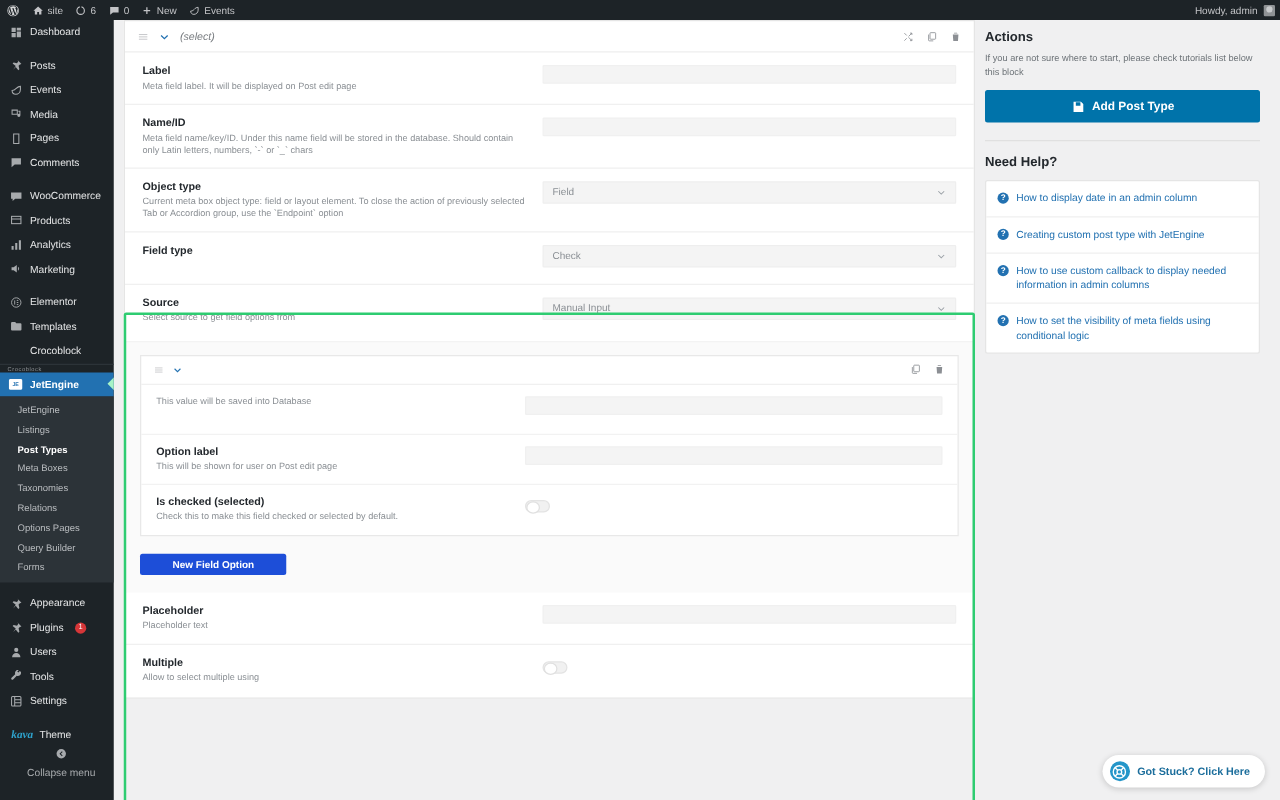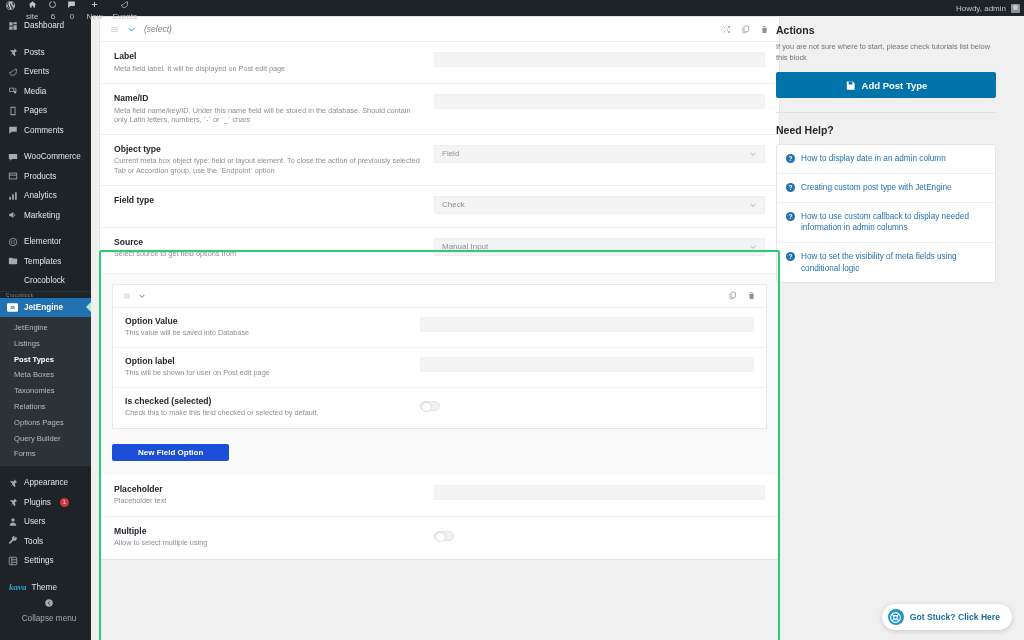--- a/index.html
+++ b/index.html
@@ -14,21 +14,20 @@
   #adminbar {
     position: absolute; top: 0; left: 0; right: 0; height: 16px;
     background: #1d2327; color: #c3c4c7;
     display: flex; align-items: center;
     font-size: 8px; z-index: 50;
   }
   .ab-item {
     display: flex; align-items: center; gap: 3px;
     height: 16px; padding: 0 5px; color: #c3c4c7;
     white-space: nowrap;
-    flex-direction: column;
   }
   .ab-ico { display: inline-flex; align-items: center; justify-content: center; }
   .ab-ico svg { display: block; }
   .ab-right { margin-left: auto; display: flex; align-items: center; padding-right: 4px; }
   .ab-avatar {
     width: 9px; height: 9px; background: #8f9295; border-radius: 1px;
     margin-left: 5px; position: relative; overflow: hidden;
   }
   .ab-avatar::after {
     content: ""; position: absolute; left: 2px; top: 1.5px;
@@ -91,21 +90,21 @@
 
   
   #content {
     position: absolute; top: 16px; left: 91px; right: 0; bottom: 0;
     background: #f0f0f1; overflow: hidden;
   }
   #maincol {
     position: absolute; top: 0; left: 8px; width: 681px; bottom: 0;
   }
   #sidecol {
-    position: absolute; top: 0; right: 16px; width: 244px; bottom: 0;
+    position: absolute; top: 0; right: 4px; width: 244px; bottom: 0;
     padding: 8px 12px 16px 12px;
   }
 
   
   .card { background: #fff; border: 1px solid #e5e5e5; }
   .card-head {
     height: 25px; display: flex; align-items: center;
     padding: 0 10px; border-bottom: 1px solid #eee;
     gap: 8px;
   }
@@ -618,21 +617,20 @@
               <span>
                 <svg width="9" height="9" viewBox="0 0 24 24" fill="currentColor">
                     <path d="M6 7h12l-1 14H7L6 7zm3-4h6l1 2H8l1-2z"></path>
                   </svg>
               </span>
             </span>
           </div>
 
           <div class="inner-row">
             <div class="row-label">
-              <span class="lbl">Option Value</span>
               <span class="desc">This value will be saved into Database</span>
             </div>
             <div class="row-ctl">
               <div class="txtinput"></div>
             </div>
           </div>
 
           <div class="inner-row">
             <div class="row-label">
               <span class="lbl">Option label</span>

